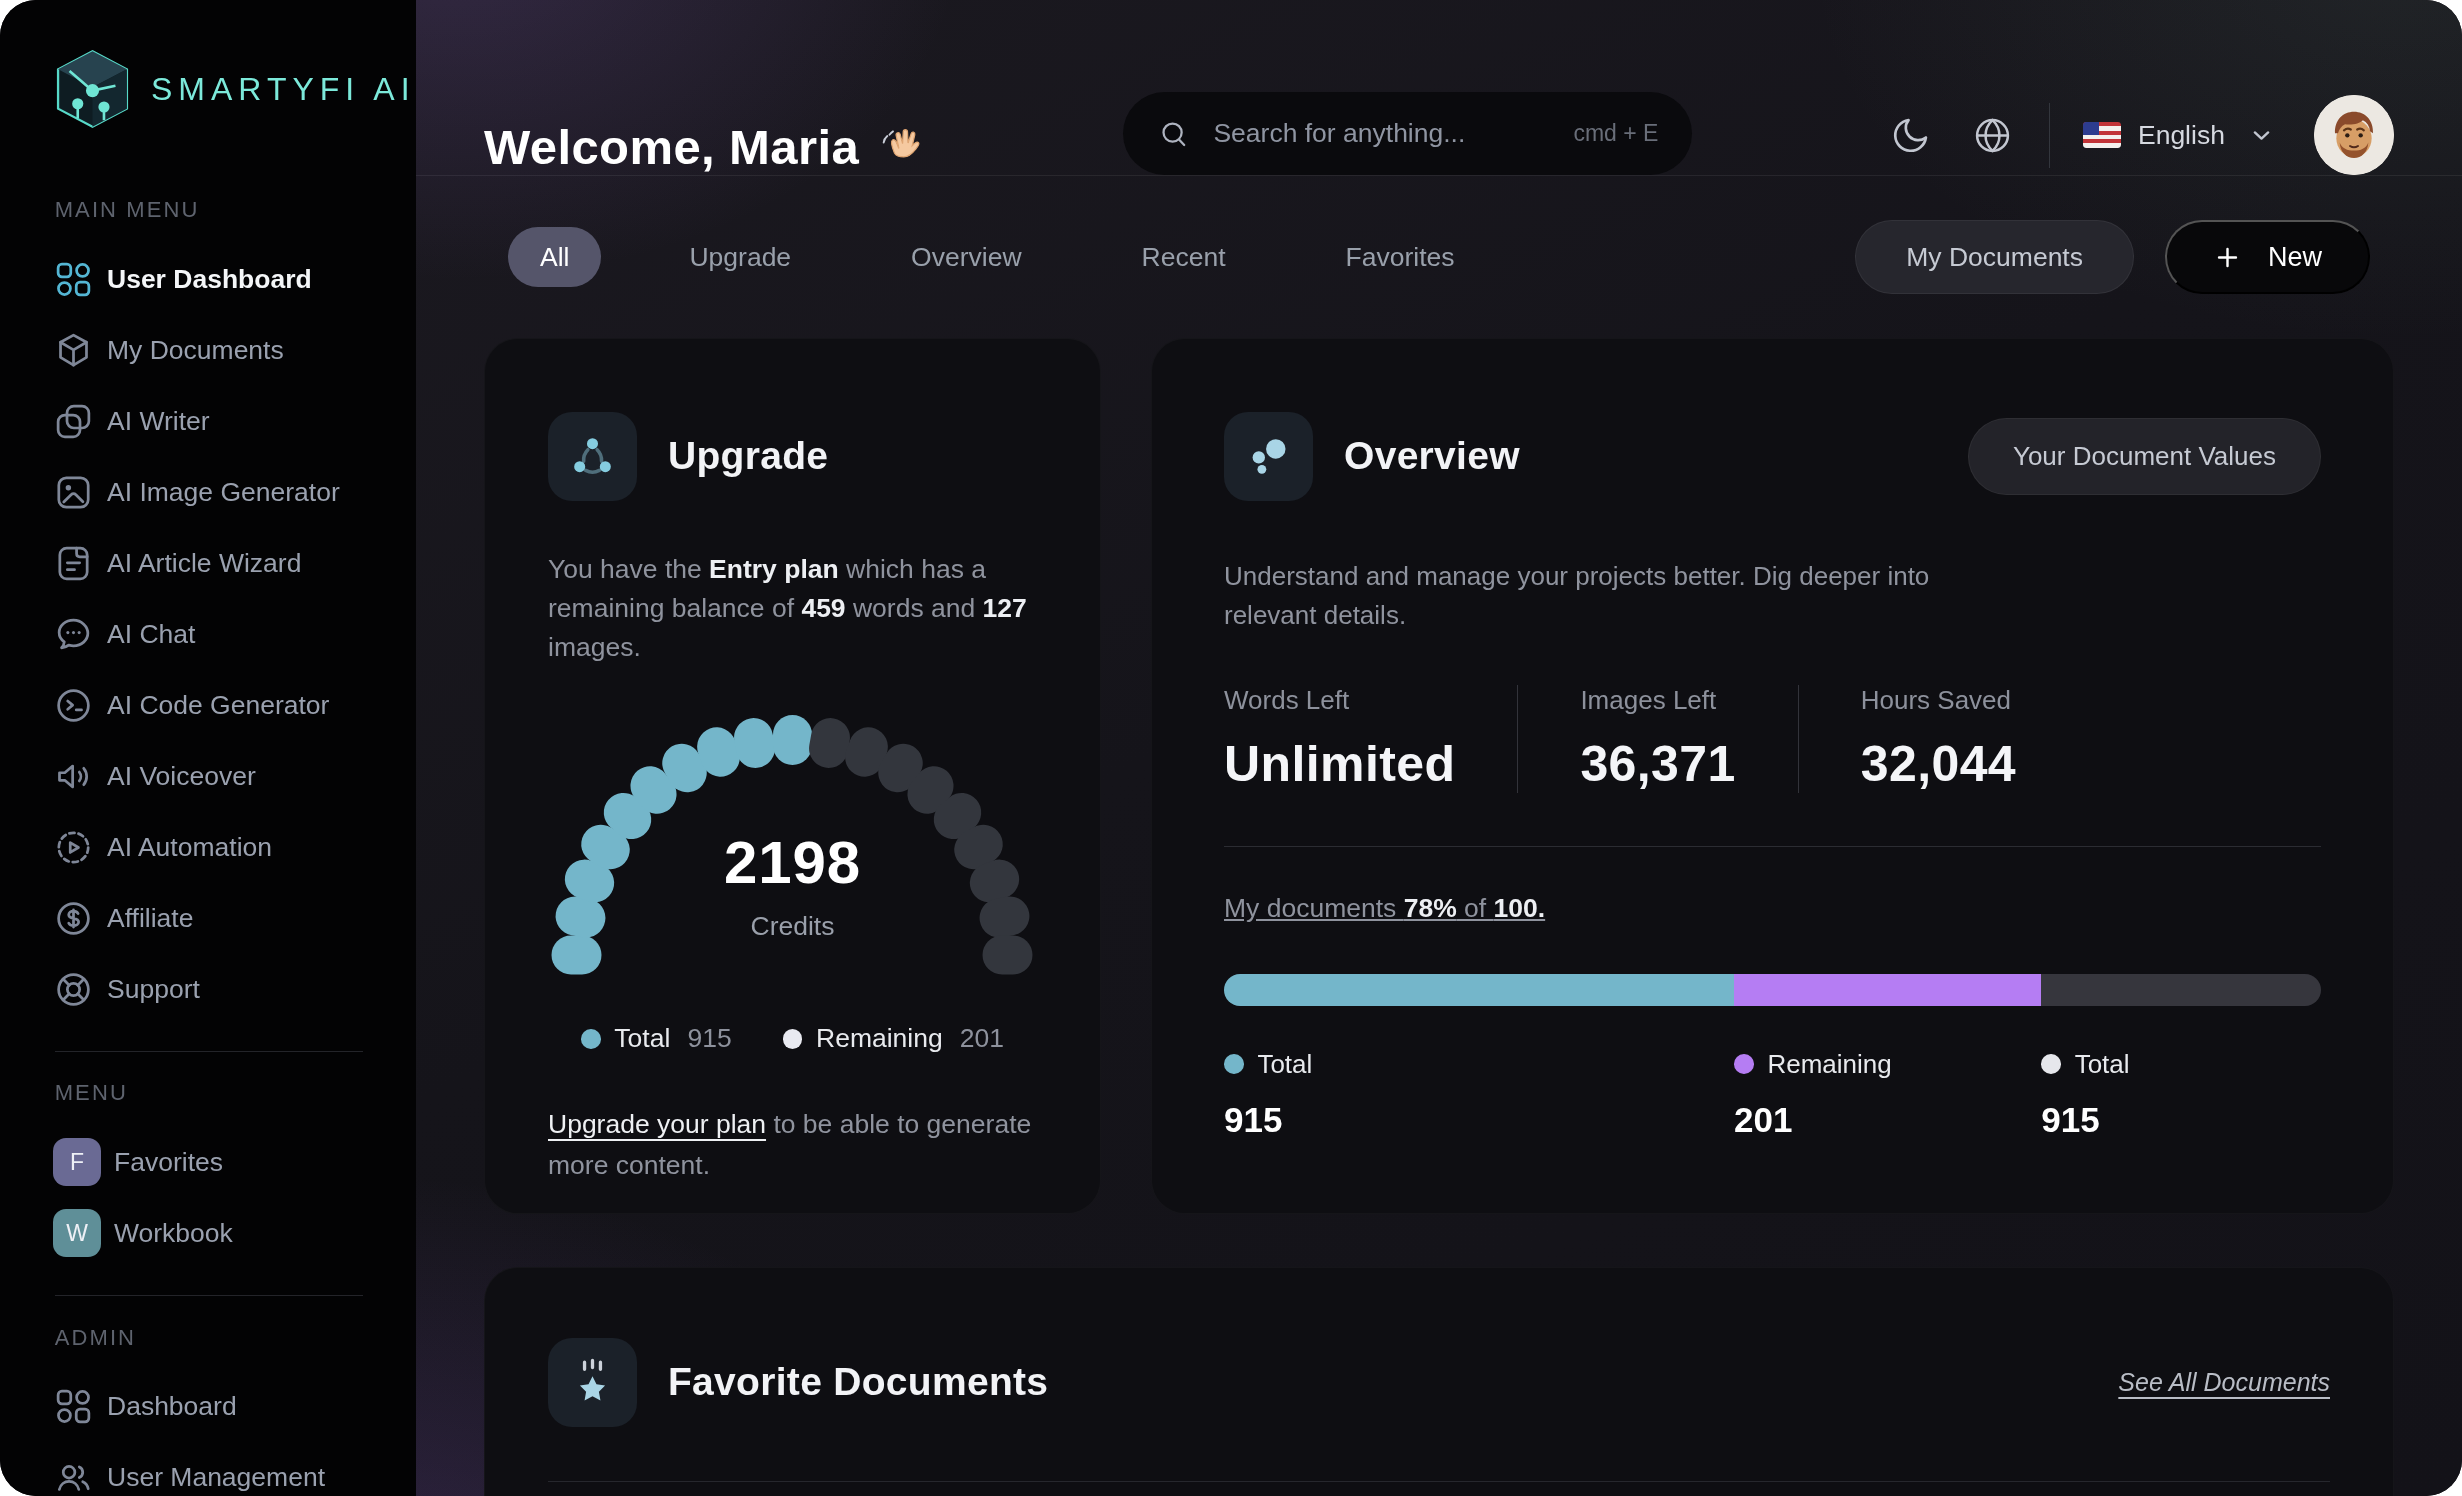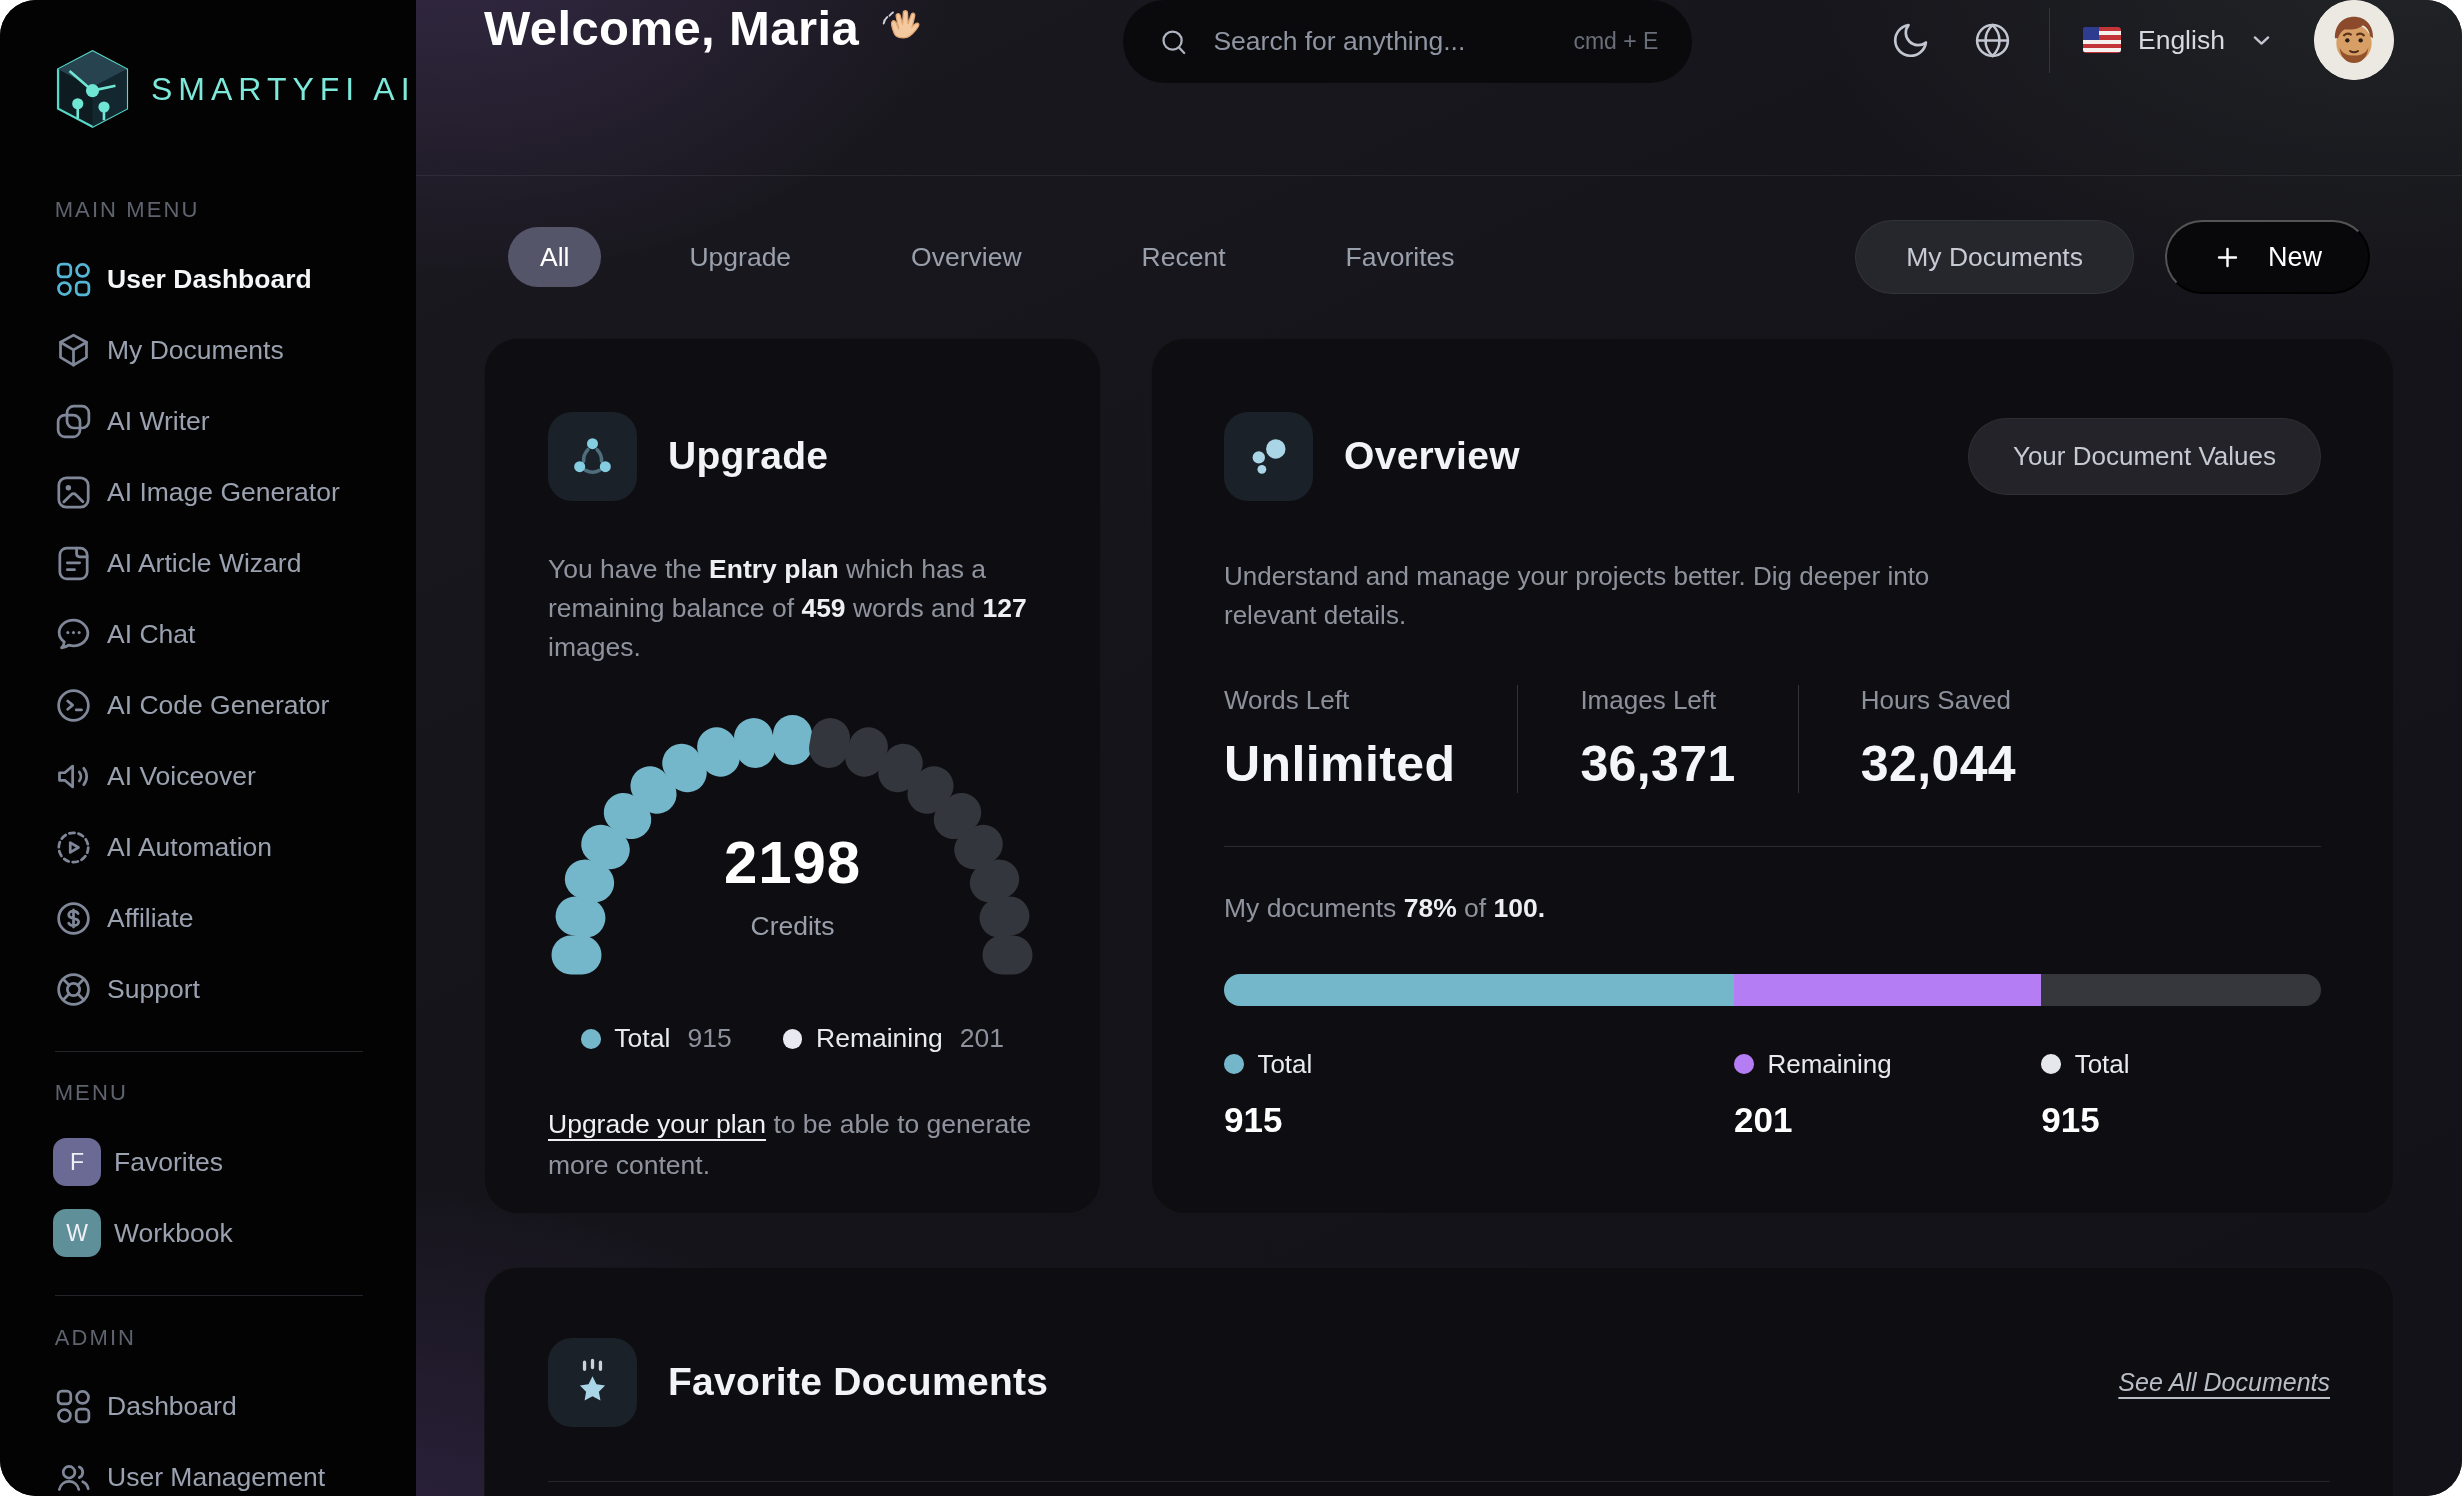--- a/index.html
+++ b/index.html
@@ -21,21 +21,21 @@
   .side-divider{height:0.9px;background:#232429;margin:26px 1.7px 29px;}
   .sidebar-bottom-clip{position:absolute;left:65px;bottom:-15.4px;width:38px;height:26px;color:#7f8798;overflow:hidden;opacity:.8;}
 
   
   .main{flex:1;position:relative;overflow:hidden;
     background:
       radial-gradient(1154px 812px at -3% 110%, rgba(122,82,178,.30), transparent 58%),
       radial-gradient(812px 547px at 2% -4%, rgba(108,78,150,.30), transparent 62%),
       radial-gradient(983px 616px at 97% -2%, rgba(105,135,120,.13), transparent 60%),
       linear-gradient(155deg,#1b1920 0%,#15141a 45%,#131218 100%);}
-  .topbar{height:176px;display:flex;align-items:flex-start;padding:0 68px;border-bottom:0.9px solid rgba(255,255,255,.07);}
+  .topbar{height:176px;display:flex;align-items:flex-end;padding:0 68px;border-bottom:0.9px solid rgba(255,255,255,.07);}
   .welcome{display:flex;align-items:center;gap:20.5px;font-size:49px;font-weight:700;color:#fff;letter-spacing:0.4px;}
   .hand{width:50px;height:50px;}
   .search{width:569px;height:83px;border-radius:43px;background:#0a0a0d;display:flex;align-items:center;padding:0 34px;gap:22px;margin:0 auto;cursor:text;}
   .search-icon{width:34px;height:34px;color:#aeb3bf;flex:none;}
   .search .ph{color:#8f95a2;font-size:26.5px;flex:1;}
   .search .kbd{color:#696e79;font-size:23px;}
   .header-right{display:flex;align-items:center;gap:0;}
   .icon-btn{width:48px;height:48px;color:#c2c6d0;display:flex;align-items:center;justify-content:center;cursor:pointer;}
   .icon-btn svg{width:43px;height:43px;}
   .hr-gap{width:34px;}
@@ -82,21 +82,21 @@
   .overview-card{flex:1;min-height:758px;padding:63px 72px 0;}
   .ov-head{display:flex;align-items:center;}
   .btn-pill{margin-left:auto;height:77px;padding:0 44px;border-radius:39px;background:#232329;border:0.9px solid rgba(255,255,255,.05);color:#c6cad3;font-size:26px;display:flex;align-items:center;cursor:pointer;}
   .ov-desc{margin-top:46px;font-size:26px;line-height:1.5;color:#8f939e;max-width:769px;}
   .stats-row{display:flex;margin-top:50px;}
   .stat{padding-right:62px;}
   .stat + .stat{border-left:0.9px solid #32333a;padding-left:62px;}
   .stat-label{font-size:26px;color:#8d919c;}
   .stat-value{font-size:50px;font-weight:700;color:#f4f5f8;margin-top:19px;letter-spacing:0.4px;}
   .ov-hr{border:0;border-top:0.9px solid #2b2c32;margin:53px 0 0;}
-  .progress-label{margin-top:46px;font-size:26.5px;color:#8f939e;}
+  .progress-label{margin-top:46px;font-size:26.5px;color:#8f939e;text-decoration:underline;}
   .bar{margin-top:50px;height:32px;border-radius:17px;overflow:hidden;display:flex;}
   .bar-seg{height:100%;}
   .bar-track{flex:1;height:100%;}
   .ov-legend{display:grid;margin-top:43px;}
   .ov-leg-item .leg-row{display:flex;align-items:center;gap:13.7px;font-size:26px;color:#e8eaee;}
   .ov-leg-val{font-size:35px;font-weight:700;color:#fff;margin-top:20.5px;}
 
   
   .favorites-card{margin:53px 68px 0;padding:60px 63px 0;min-height:359px;}
   .fav-head{display:flex;align-items:center;}

